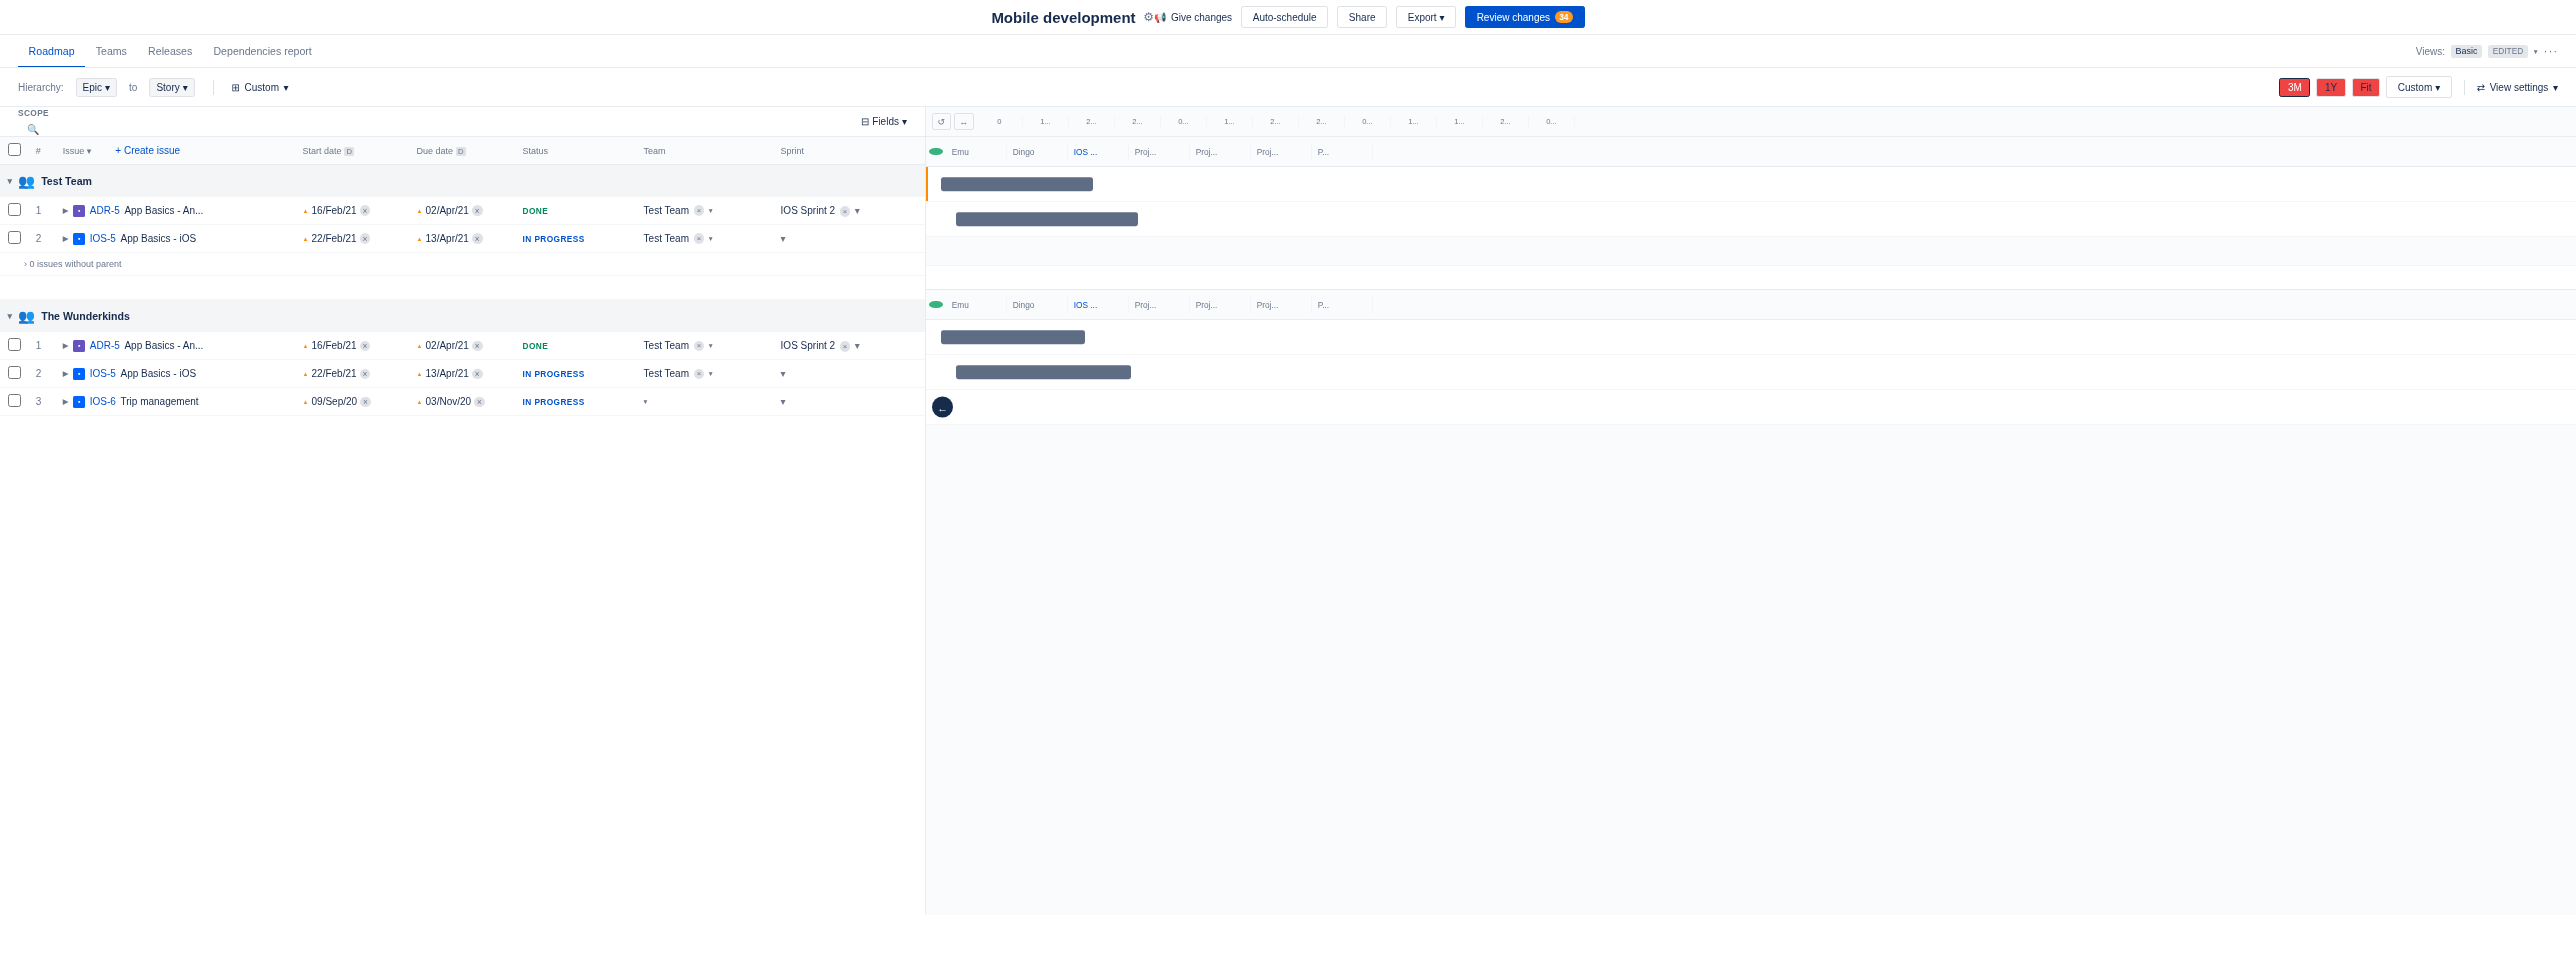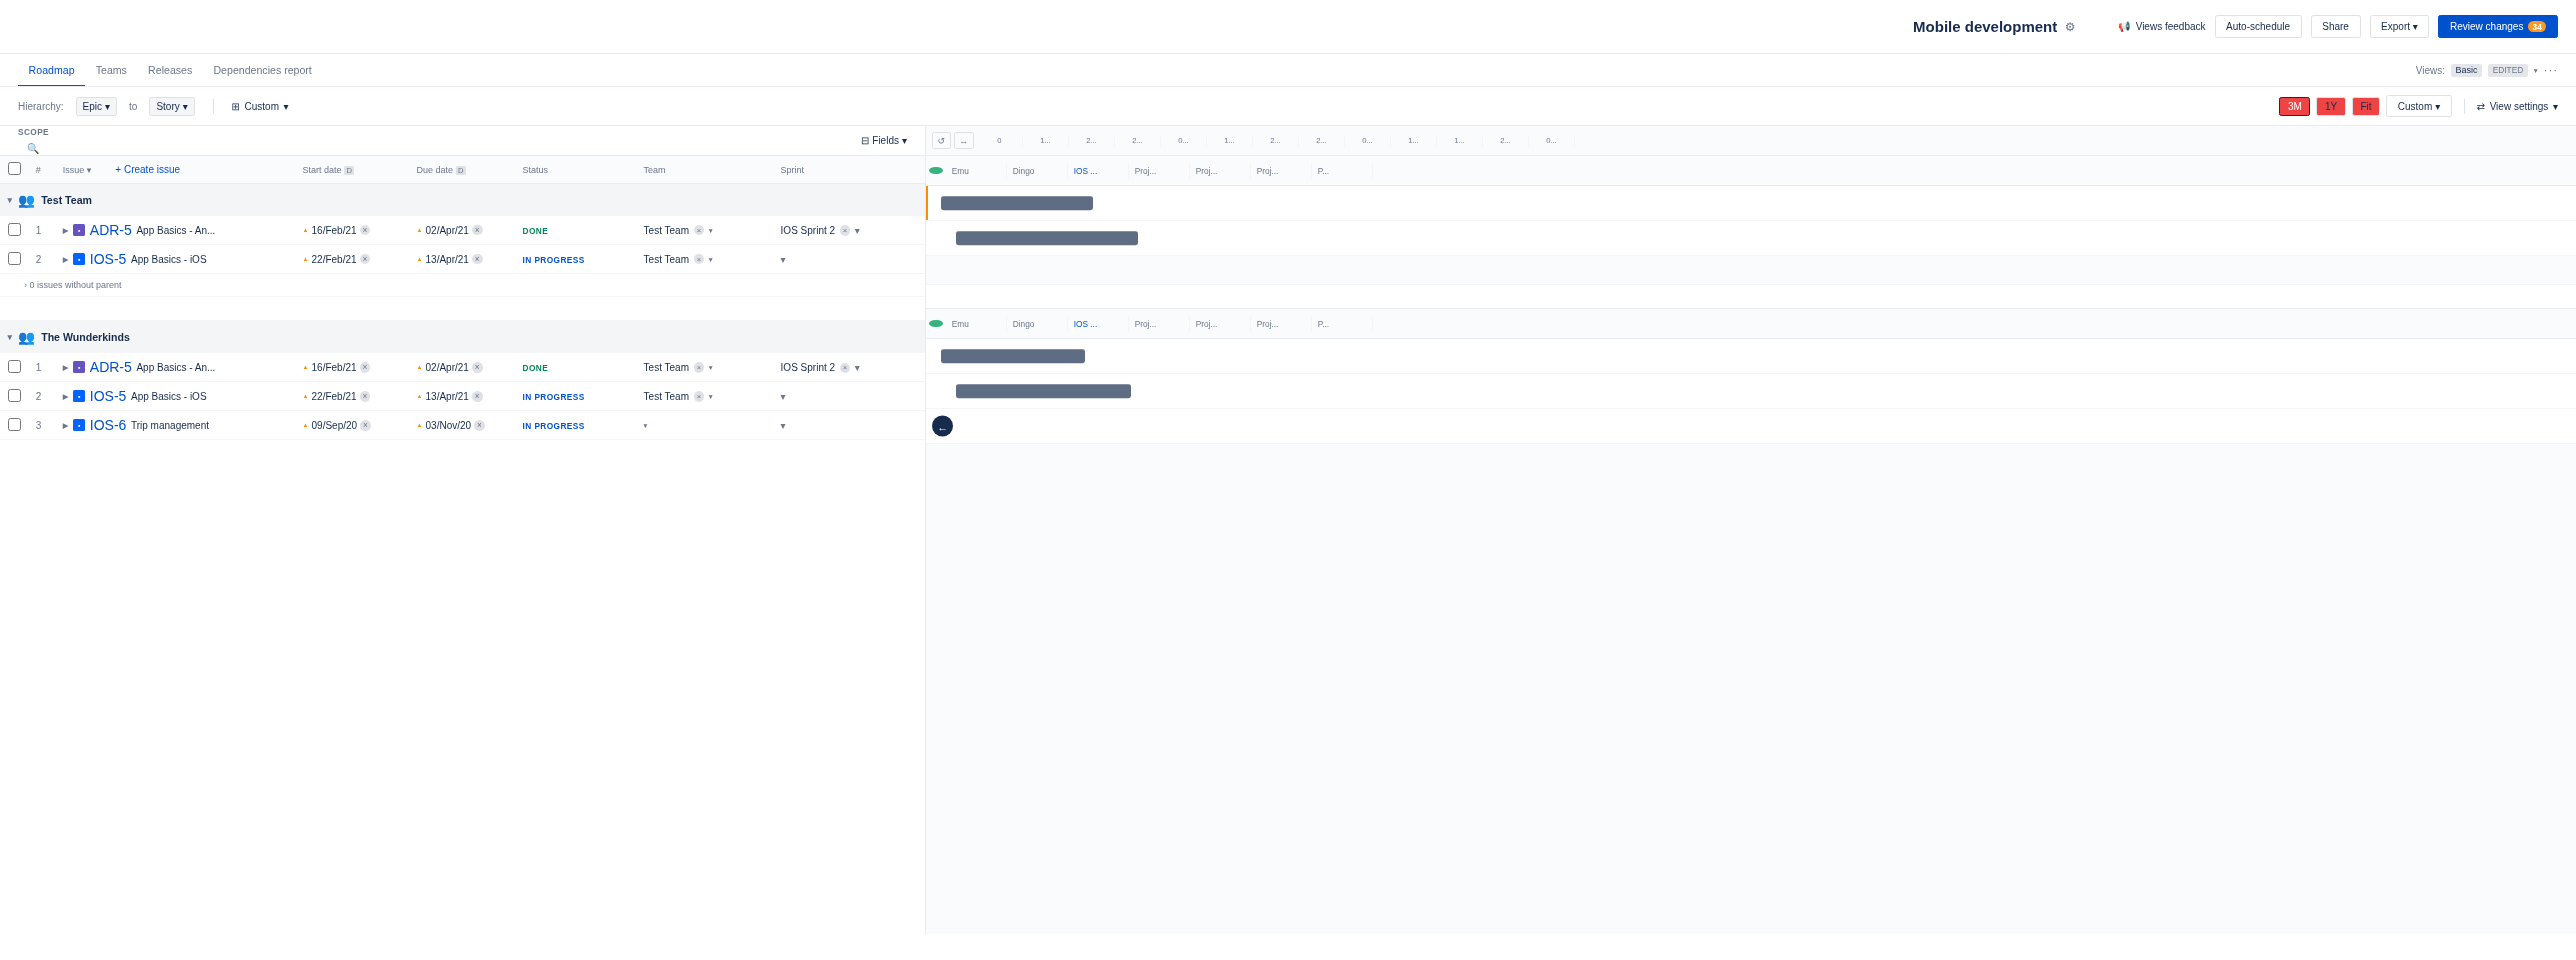--- a/index.html
+++ b/index.html
@@ -1,21 +1,21 @@
 <!DOCTYPE html>
 <html style="font-size:12px"><head>
   <meta charset="utf-8">
   <style>
     * { box-sizing: border-box; margin: 0; padding: 0; }
     body { font-family: -apple-system, BlinkMacSystemFont, 'Segoe UI', sans-serif; font-size: 10px; background: #fff; color: #172b4d; overflow: hidden; }
 
     
     .top-header {
-      display: flex; align-items: center; justify-content: flex-end;
-      padding: 9px 18px; border-bottom: 0.8px solid #e8ecf0; height: 54px; gap: 43px;
+      display: flex; align-items: center; justify-content: center;
+      padding: 9px 18px; border-bottom: 0.8px solid #e8ecf0; height: 35px;
     }
     .title-area { display: flex; align-items: center; gap: 7.6px; }
     .page-title { font-size: 15px; font-weight: 600; color: #172b4d; }
     .gear-icon { color: #6b778c; cursor: pointer; font-size: 12px; }
     .header-actions { display: flex; align-items: center; gap: 9px; }
     .btn { padding: 4.6px 10.6px; border-radius: 2.3px; border: none; cursor: pointer; font-size: 10px; font-weight: 500; }
     .btn-ghost { background: transparent; color: #172b4d; border: 0.8px solid #dfe1e6; }
     .btn-primary { background: #0052cc; color: #fff; border: 0.8px solid #0052cc; display: flex; align-items: center; gap: 4.6px; }
     .badge { background: #ff991f; color: #fff; border-radius: 7.6px; padding: 0.8px 4.6px; font-size: 8.3px; font-weight: 700; }
     .feedback-btn { display: flex; align-items: center; gap: 4.6px; background: transparent; border: none; cursor: pointer; font-size: 10px; color: #172b4d; }
@@ -67,21 +67,21 @@
     .col-status { width: 121px; }
     .col-team { width: 137px; }
     .col-sprint { width: 152px; }
     
     .group-row td { background: #f4f5f7; font-weight: 600; padding: 7.6px; }
     .group-header { display: flex; align-items: center; gap: 6px; }
     .chevron { cursor: pointer; color: #6b778c; font-size: 9px; }
     
     .issue-cell { display: flex; align-items: center; gap: 4.6px; }
     .issue-type-icon { width: 12px; height: 12px; border-radius: 1.5px; background: #6554c0; display: inline-flex; align-items: center; justify-content: center; color: #fff; font-size: 6.8px; font-weight: 700; flex-shrink: 0; }
-    .issue-link { color: #0052cc; cursor: pointer; text-decoration: none; font-weight: 500; font-size: 14px; }
+    .issue-link { color: #0052cc; cursor: pointer; text-decoration: none; font-weight: 500; font-size: 10px; }
     .issue-title { color: #172b4d; }
     .expand-icon { color: #6b778c; cursor: pointer; font-size: 7.6px; }
     
     .date-cell { display: flex; align-items: center; gap: 3px; }
     .date-flag { color: #ff8b00; font-size: 6px; }
     .date-x { color: #6b778c; cursor: pointer; font-size: 8.3px; background: #dfe1e6; border-radius: 50%; width: 10.6px; height: 10.6px; display: inline-flex; align-items: center; justify-content: center; }
     
     .status-done { color: #00875a; font-weight: 700; font-size: 8.3px; letter-spacing: 0.4px; }
     .status-inprogress { color: #0052cc; font-weight: 700; font-size: 8.3px; letter-spacing: 0.4px; }
     
@@ -110,21 +110,21 @@
 <body>
 
 <div class="top-header">
   <div class="title-area">
     <span class="page-title">Mobile development</span>
     <span class="gear-icon">⚙</span>
   </div>
   <div class="header-actions">
     <button class="feedback-btn">
       <span>📢</span>
-      <span>Views feedback</span>
+      <span>Give changes</span>
     </button>
     <button class="btn btn-ghost">Auto-schedule</button>
     <button class="btn btn-ghost">Share</button>
     <button class="btn btn-ghost">
       <span>Export</span>
       <span>▾</span>
     </button>
     <button class="btn btn-primary">
       <span>Review changes</span>
       <span class="badge">34</span>

